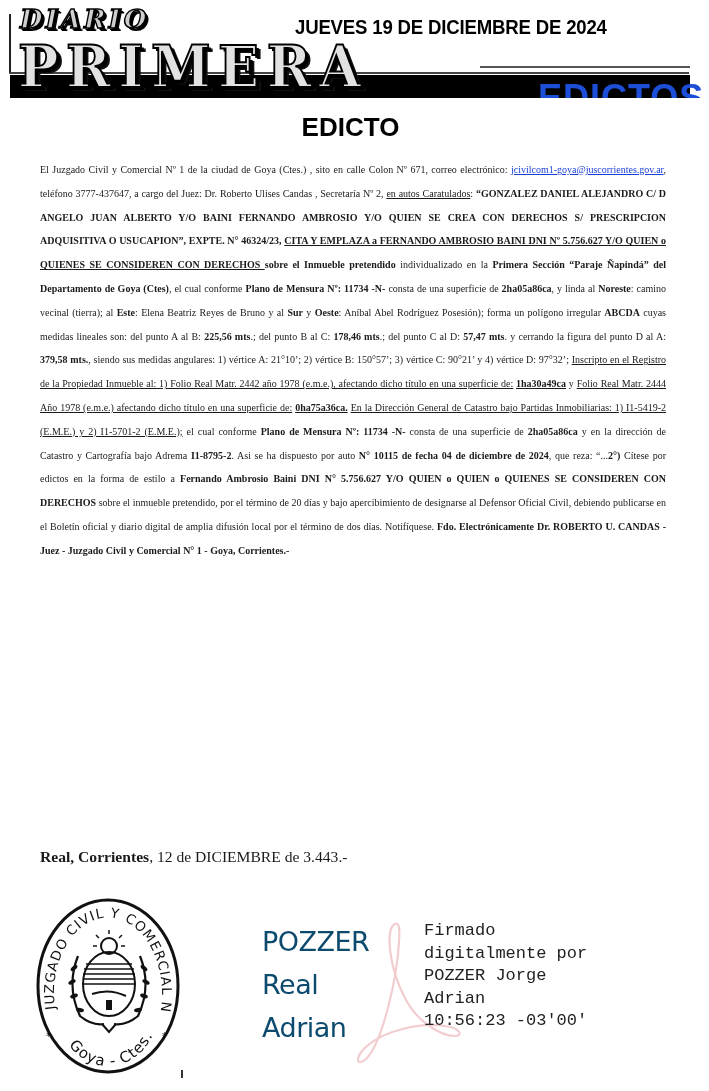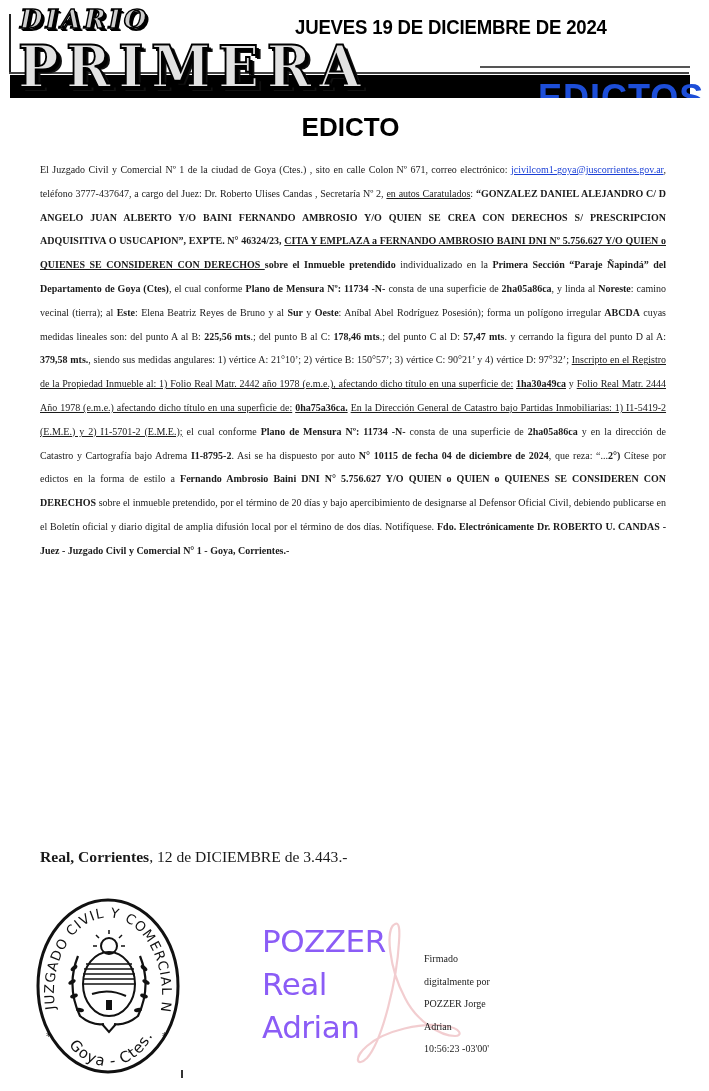--- a/index.html
+++ b/index.html
@@ -63,27 +63,27 @@
   }
 
   
   .seal { position: absolute; left: 34px; top: 894px; width: 148px; height: 180px; }
   .seal svg { width: 148px; height: 180px; }
   .tick-mark { position: absolute; left: 181px; top: 1070px; width: 2px; height: 8px; background: #333; }
 
   
   .sig-name {
     position: absolute; left: 262px; top: 920px;
-    font-family: "DejaVu Sans", sans-serif; font-size: 31px; line-height: 43px; color: #8b5cf6;
+    font-family: "DejaVu Sans", sans-serif; font-size: 27px; line-height: 43px; color: #0c4a6e;
     letter-spacing: -0.5px;
   }
   .sig-name div { white-space: nowrap; }
   .sig-details {
     position: absolute; left: 424px; top: 920px;
-    font-family: Liberation Serif, serif; font-size: 10px; line-height: 22.5px; color: #222; margin-top: 28px;
+    font-family: Liberation Mono, monospace; font-size: 17px; line-height: 22.5px; color: #222;
   }
   .sig-details div { white-space: nowrap; }
   .pdf-mark { position: absolute; left: 345px; top: 918px; width: 120px; height: 155px; opacity: 0.55; }
 </style>
 </head>
 <body>
 
 <div class="masthead">
   <div class="mh-vline"></div>
   <div class="mh-hline2"></div>

